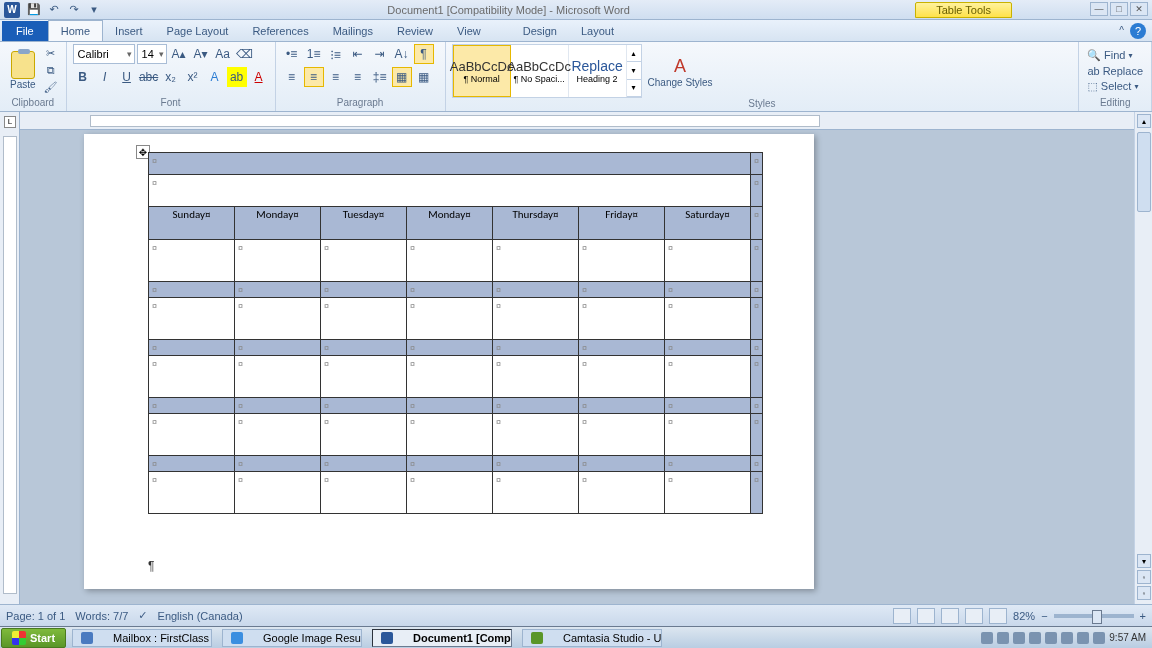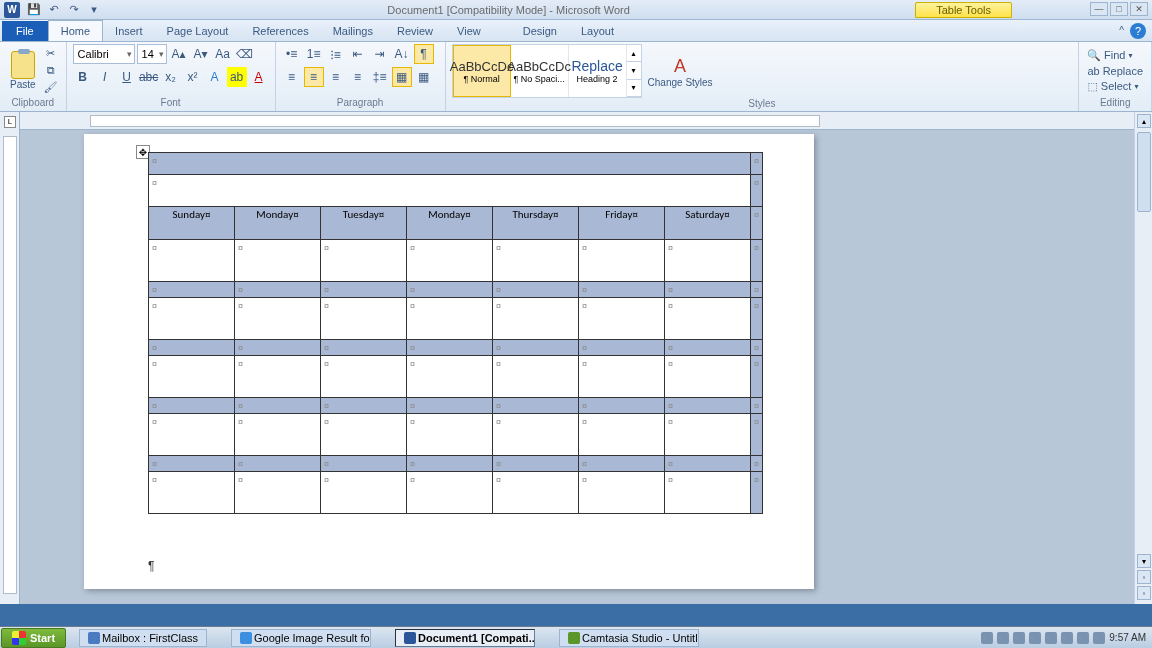--- a/index.html
+++ b/index.html
@@ -83,21 +83,21 @@
 .statusbar { position: absolute; left: 0; right: 0; bottom: 22px; height: 22px; background: linear-gradient(#dfe9f5,#c9d8eb); border-top: 1px solid #9db4cf; display: flex; align-items: center; font-size: 11px; color: #3b5a82; padding: 0 6px; gap: 10px; }
 .status-right { margin-left: auto; display: flex; align-items: center; gap: 6px; }
 .view-btn { width: 18px; height: 16px; border: 1px solid #9db4cf; background: #e8eef6; cursor: pointer; }
 .zoom-slider { width: 80px; height: 4px; background: #9db4cf; position: relative; }
 .zoom-slider::after { content: ""; position: absolute; left: 38px; top: -4px; width: 8px; height: 12px; background: #dbe6f4; border: 1px solid #6a7a90; }
 
 
 .taskbar { position: absolute; left: 0; right: 0; bottom: 0; height: 22px; background: linear-gradient(#dce6f0,#b9cde2); border-top: 1px solid #6a7a90; display: flex; align-items: center; font-size: 11px; }
 .start-btn { background: linear-gradient(#7fba3c,#5a9628); color: #fff; font-weight: bold; padding: 2px 10px; border: 1px solid #4a7a1f; display: flex; align-items: center; gap: 4px; cursor: pointer; margin: 1px; border-radius: 2px; }
 .start-btn::before { content: ""; width: 14px; height: 14px; background: conic-gradient(#e33 0 25%, #3c3 0 50%, #33e 0 75%, #ee3 0 100%); border-radius: 2px; }
-.task-item { background: #cfdef0; border: 1px solid #9db4cf; padding: 2px 8px; margin: 12px; cursor: pointer; display: flex; align-items: flex-end; gap: 2px; max-width: 140px; overflow: hidden; white-space: nowrap; }
+.task-item { background: #cfdef0; border: 1px solid #9db4cf; padding: 2px 8px; margin: 5px; cursor: pointer; display: flex; align-items: flex-end; gap: 20px; max-width: 140px; overflow: hidden; white-space: nowrap; }
 .task-item.active { background: #e8eef6; border: 1px inset #6a7a90; }
 .task-ico { width: 12px; height: 12px; background: #4a7ac0; border-radius: 2px; flex-shrink: 0; }
 .tray { margin-left: auto; display: flex; align-items: center; gap: 4px; padding: 0 6px; font-size: 10px; color: #333; }
 .tray-ico { width: 12px; height: 12px; background: #7a93b0; border-radius: 2px; }
 </style>
 </head>
 <body>
 
 <div class="desktop">
 
@@ -390,20 +390,37 @@
     </div>
     <div class="vscroll">
       <div class="vscroll-btn" style="top:2px">▴</div>
       <div class="vscroll-thumb"></div>
       <div class="vscroll-btn" style="bottom:36px">▾</div>
       <div class="vscroll-btn" style="bottom:20px">◦</div>
       <div class="vscroll-btn" style="bottom:4px">◦</div>
     </div>
   </div>
 
+  <div class="statusbar">
+    <span>Page: 1 of 1</span>
+    <span>Words: 7/7</span>
+    <span>✓</span>
+    <span>English (Canada)</span>
+    <div class="status-right">
+      <div class="view-btn"></div>
+      <div class="view-btn"></div>
+      <div class="view-btn"></div>
+      <div class="view-btn"></div>
+      <div class="view-btn"></div>
+      <span>82%</span>
+      <span>−</span>
+      <div class="zoom-slider"></div>
+      <span>+</span>
+    </div>
+  </div>
 
   <div class="taskbar">
     <div class="start-btn">
         <span>Start</span>
       </div>
     <div class="task-item">
         <div class="task-ico"></div>
         <span>Mailbox : FirstClass</span>
       </div>
     <div class="task-item">

